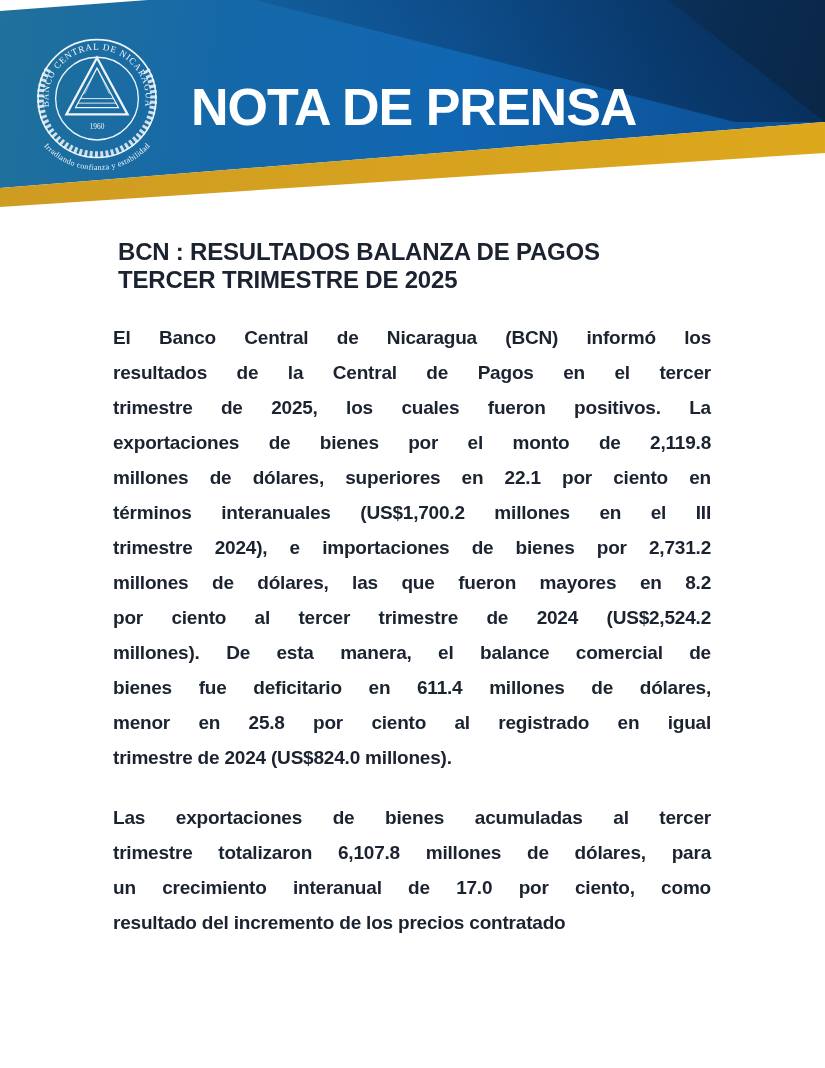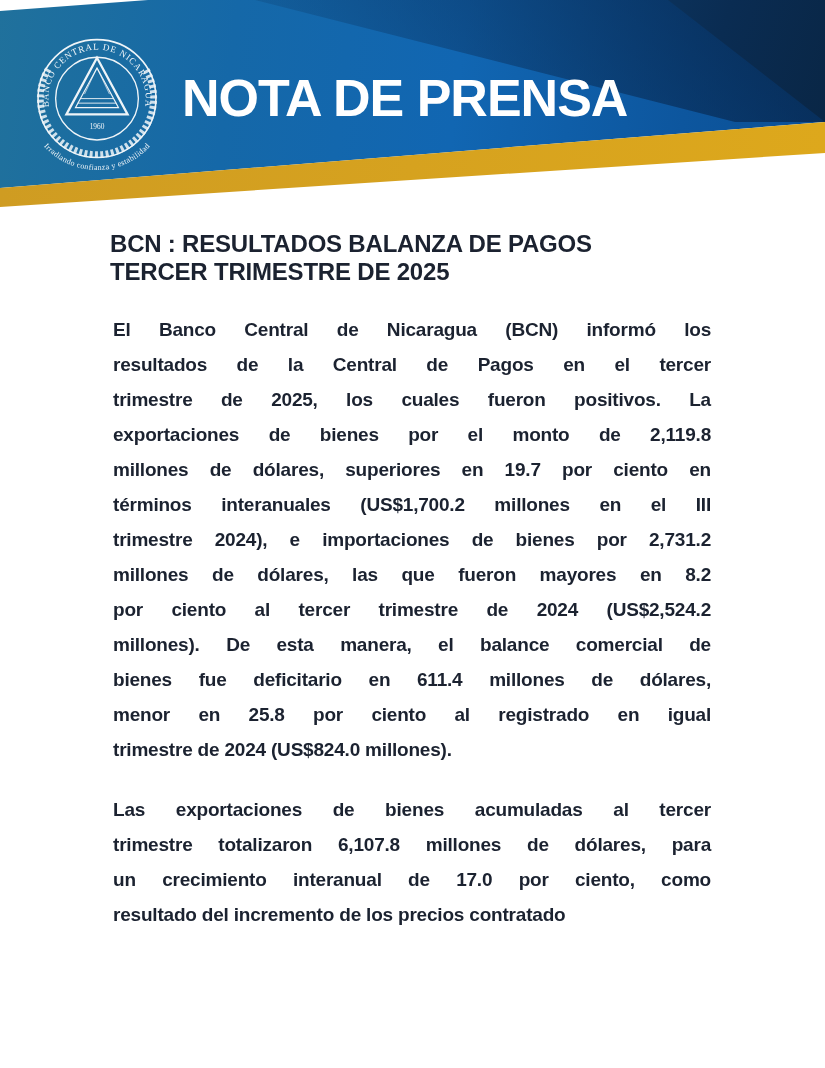--- a/index.html
+++ b/index.html
@@ -20,29 +20,29 @@
   }
   .hdr-corner{
     clip-path:polygon(668px 0,825px 0,825px 122px);
     background:linear-gradient(108deg,#1a649f 0%,#10477c 45%,#0a2c52 82%,#092543 100%);
   }
   .hdr-gold{
     clip-path:polygon(0 188px,825px 122px,825px 153px,0 207px);
     background:linear-gradient(to right,#cf9c22,#dda81c);
   }
   .banner-title{
-    position:absolute;left:182px;top:72px;margin:0;
+    position:absolute;left:182px;top:72px;margin:9px;
     font-size:52px;line-height:1;font-weight:bold;letter-spacing:-1px;
     color:#ffffff;white-space:nowrap;
   }
   .seal{position:absolute;left:12px;top:17px;width:170px;height:170px;opacity:.93;}
   .seal text{fill:#ffffff;font-family:"Liberation Serif","DejaVu Serif",serif;}
   
   .doc{position:absolute;left:102px;top:222px;width:612px;color:#1b2230;}
-  .doc-title{margin:8px;font-size:24px;line-height:28px;font-weight:bold;letter-spacing:-0.2px;}
+  .doc-title{margin:16px;font-size:24px;line-height:28px;font-weight:bold;letter-spacing:-0.2px;}
   .doc-title span{display:block;}
   .para{margin:26px 0 0 11px;width:598px;font-size:19px;line-height:35px;font-weight:bold;letter-spacing:-0.2px;}
   .para + .para{margin-top:25px;}
   .line{text-align:justify;text-align-last:justify;}
   .line.last{text-align-last:left;}
 </style>
 </head>
 <body>
 
 <div class="page">
@@ -91,21 +91,21 @@
   <main class="doc">
     <h2 class="doc-title">
       <span>BCN : RESULTADOS BALANZA DE PAGOS</span>
       <span>TERCER TRIMESTRE DE 2025</span>
     </h2>
     <article class="para">
         <div class="line">El Banco Central de Nicaragua (BCN) informó los</div>
         <div class="line">resultados de la Central de Pagos en el tercer</div>
         <div class="line">trimestre de 2025, los cuales fueron positivos. La</div>
         <div class="line">exportaciones de bienes por el monto de 2,119.8</div>
-        <div class="line">millones de dólares, superiores en 19.7 por ciento en</div>
+        <div class="line">millones de dólares, superiores en 22.1 por ciento en</div>
         <div class="line">términos interanuales (US$1,700.2 millones en el III</div>
         <div class="line">trimestre 2024), e importaciones de bienes por 2,731.2</div>
         <div class="line">millones de dólares, las que fueron mayores en 8.2</div>
         <div class="line">por ciento al tercer trimestre de 2024 (US$2,524.2</div>
         <div class="line">millones). De esta manera, el balance comercial de</div>
         <div class="line">bienes fue deficitario en 611.4 millones de dólares,</div>
         <div class="line">menor en 25.8 por ciento al registrado en igual</div>
         <div class="line last">trimestre de 2024 (US$824.0 millones).</div>
       </article>
     <article class="para">

